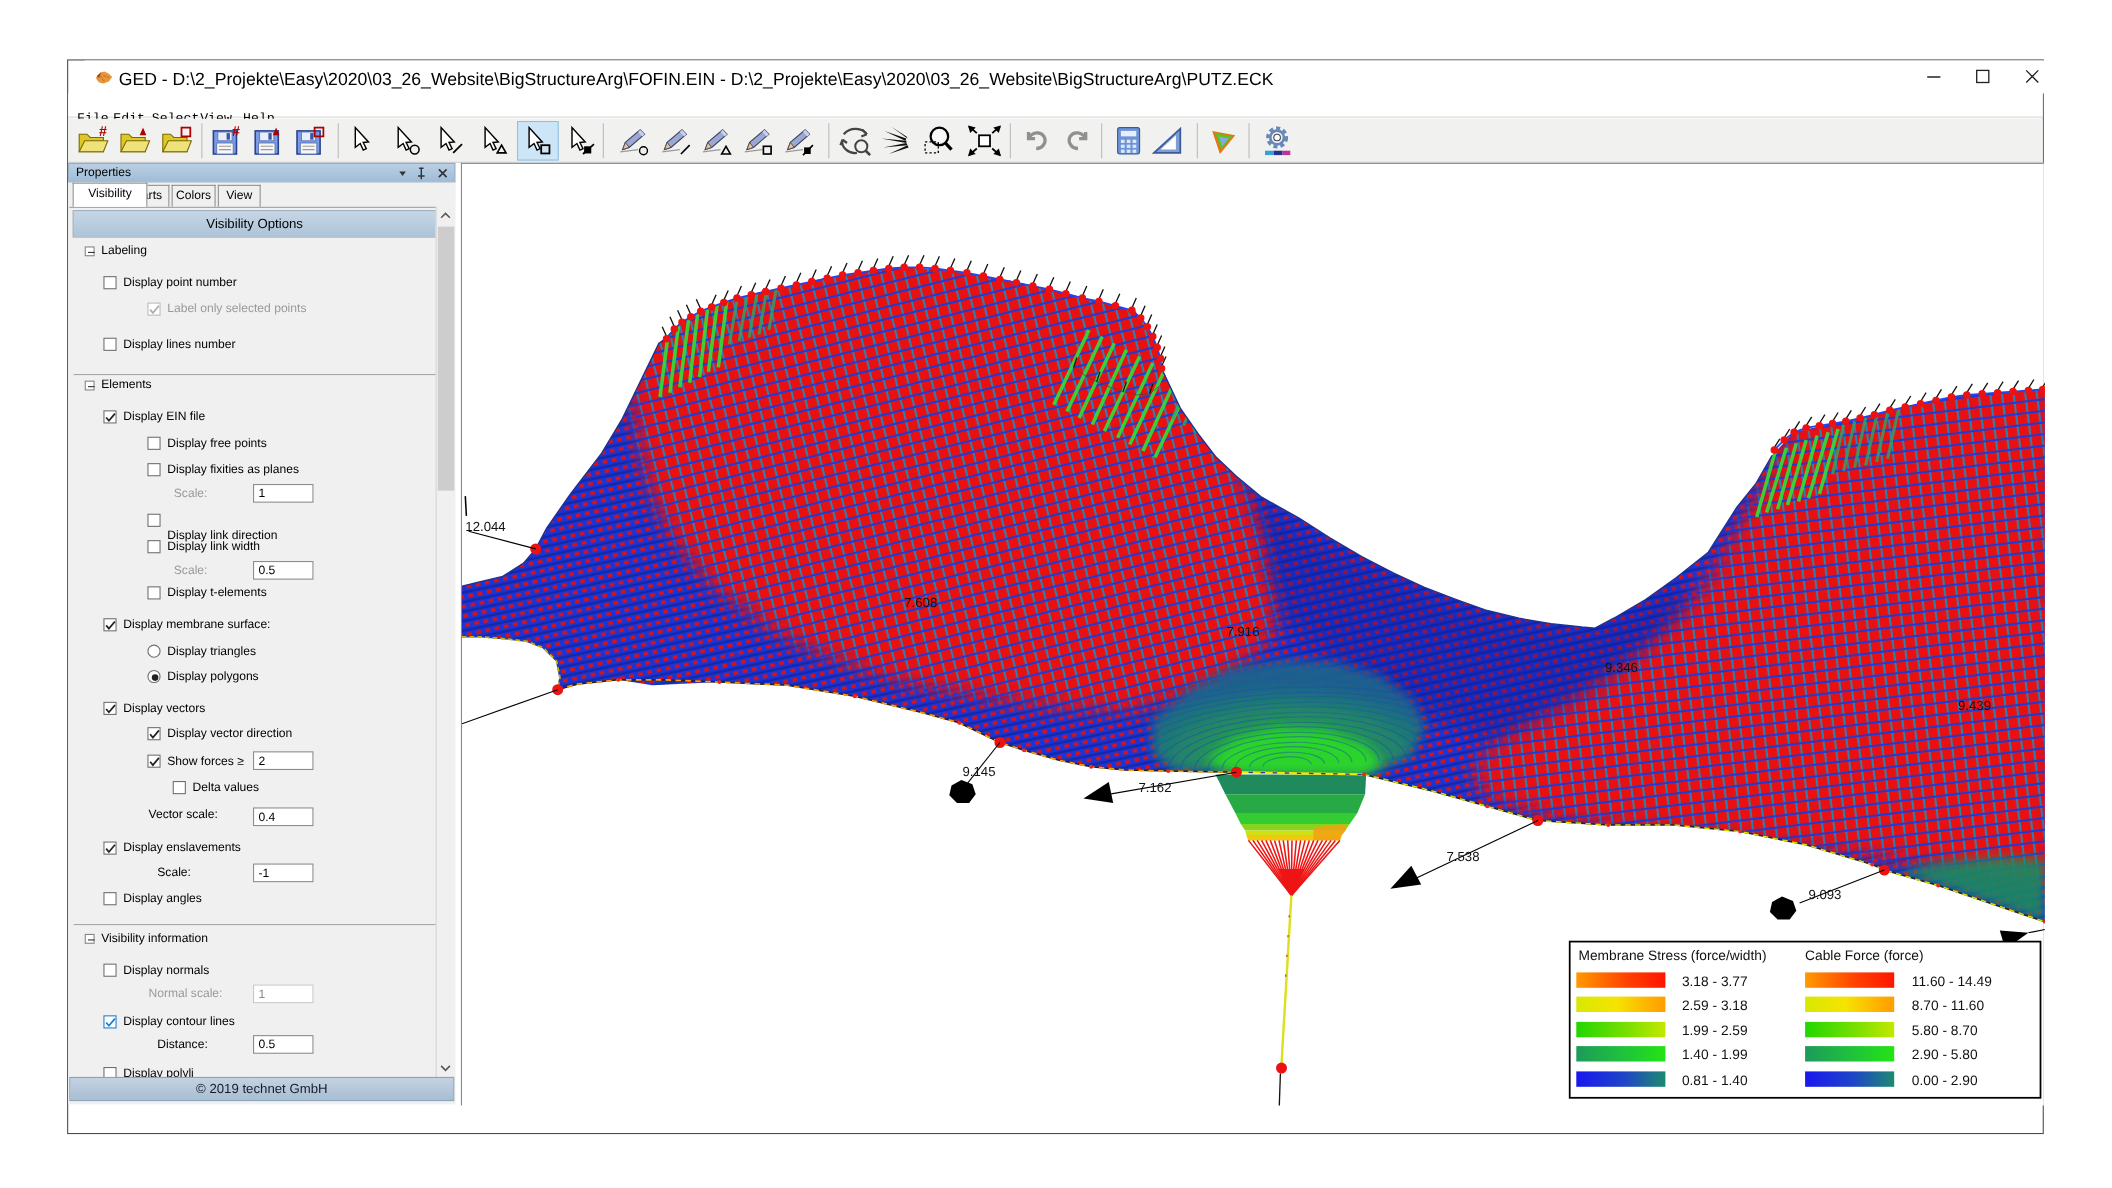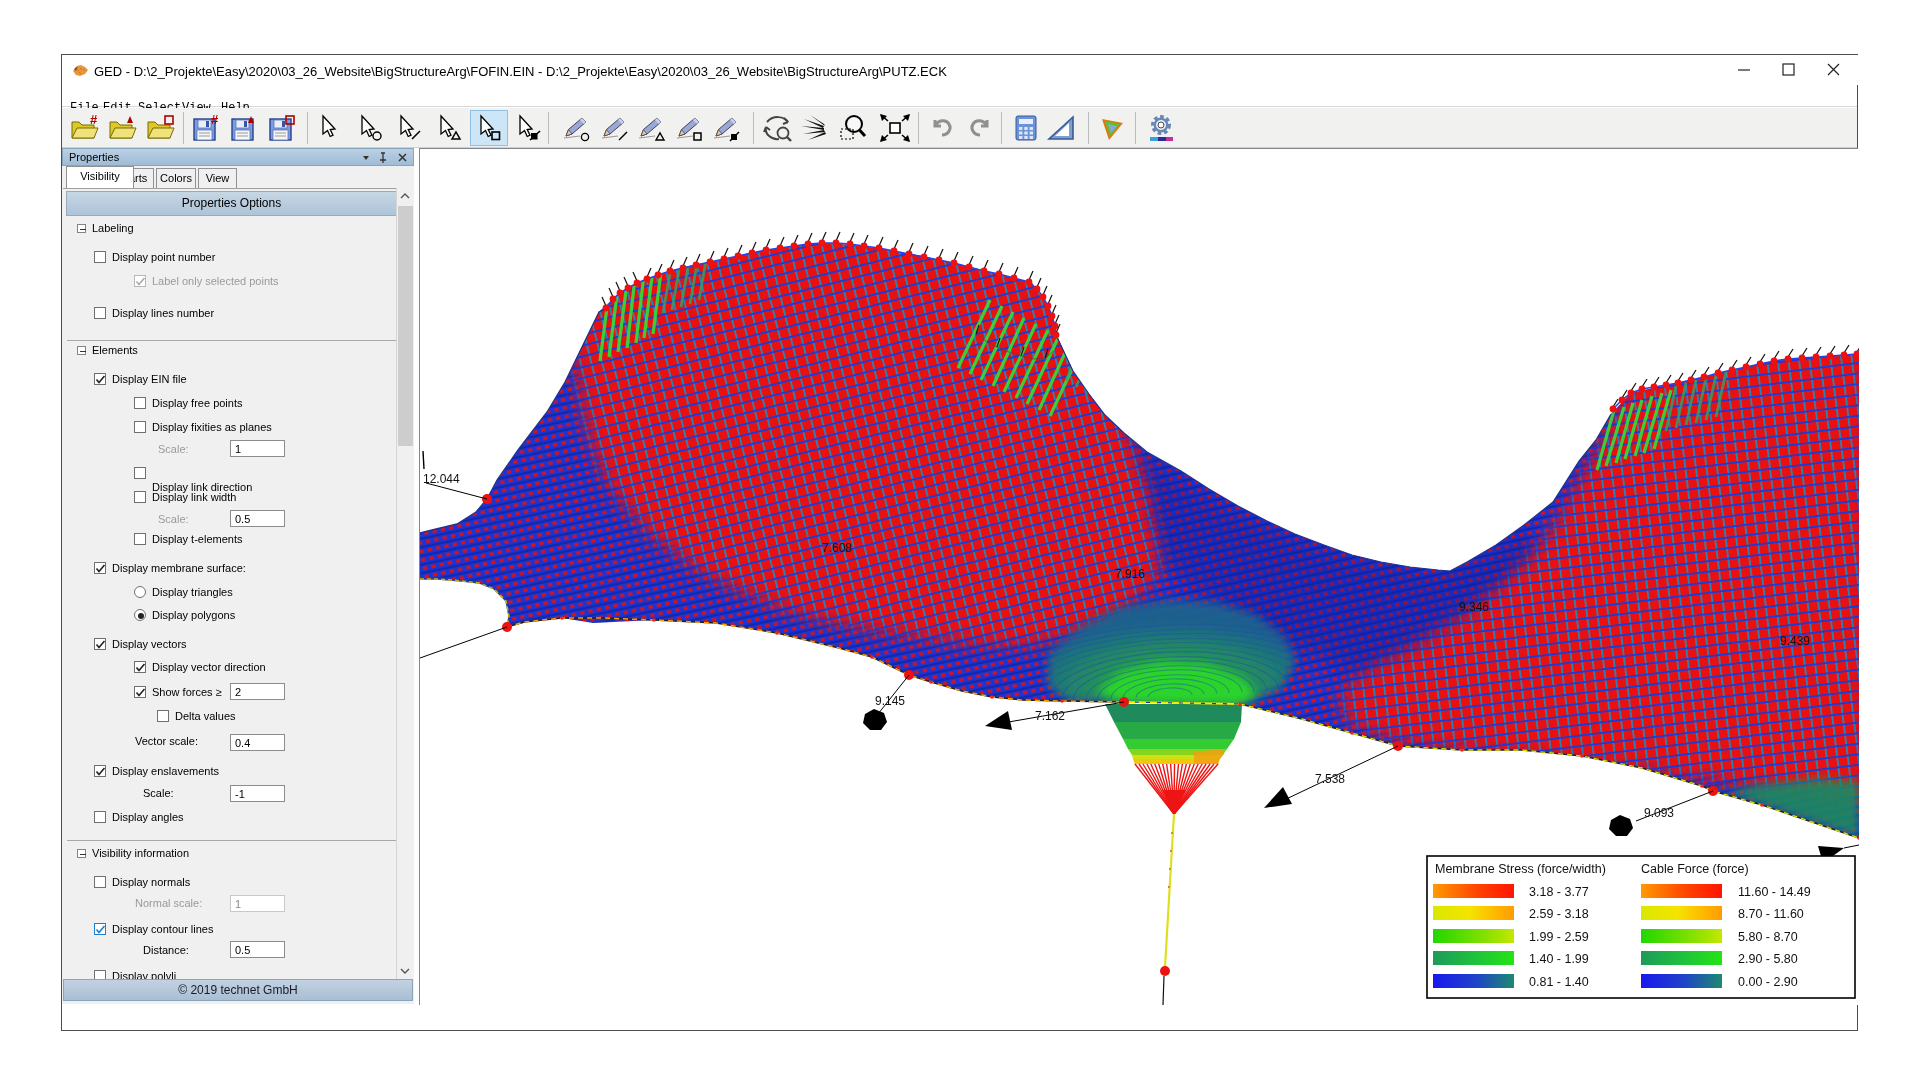--- a/index.html
+++ b/index.html
@@ -1,16 +1,16 @@
 <!DOCTYPE html>
 <html><head><meta charset="utf-8"><style>
 * { margin:0; padding:0; box-sizing:border-box; }
 body { width:1920px; height:1080px; background:#fff; font-family:"Liberation Sans", sans-serif; position:relative; overflow:hidden; }
 #win { position:absolute; left:61px; top:54px; width:1797px; height:977px; background:#fff; border:1px solid #4e4e4e; }
-#title { position:absolute; left:1px; top:0; width:100%; height:30px; background:#fff; font-size:13px; }
+#title { position:absolute; left:15px; top:0; width:100%; height:30px; background:#fff; font-size:16px; }
 #title .txt { position:absolute; left:31px; top:9px; color:#000; }
 #menu { position:absolute; left:0; top:30px; width:100%; height:22px; background:#fff; font-size:12px; border-bottom:1px solid #d7d7d7; }
 #menu span { position:absolute; top:16px;font-family:Liberation Mono, monospace; }
 #toolbar { position:absolute; left:0; top:53px; width:100%; height:40px; background:#f1f1f0; border-bottom:1px solid #d0d0d0; }
 .tbtn { position:absolute; top:2px; width:38px; height:36px; display:flex; align-items:center; justify-content:center; }
 .tbtn.sel { background:#cde6f7; border:1px solid #92c0e0; }
 .tsep { position:absolute; top:4px; width:1px; height:32px; background:#bcbcbc; }
 #panel { position:absolute; left:0; top:93px; width:352px; height:856px; background:#f0f0f0; font-size:11px; }
 #phead { position:absolute; left:0; top:0; width:100%; height:18px; background:linear-gradient(#bad0e4,#9fbcd6); border:1px solid #8aa4bc; }
 #ptabs { position:absolute; left:0; top:18px; width:100%; height:22px; background:#f0f0f0; }
@@ -298,21 +298,21 @@
         <path d="M38,4 L45,11 M45,4 L38,11" stroke="#333" stroke-width="1.5"></path>
       </svg>
     </div>
     <div id="ptabs">
       <div class="tab act" style="left:4px;width:68px">Visibility</div>
       <div class="tab" style="left:53px;width:39px">Parts</div>
       <div class="tab" style="left:94px;width:40px">Colors</div>
       <div class="tab" style="left:136px;width:39px">View</div>
     </div>
     <div id="pcontent">
-      <div id="visopt">Properties Options</div>
+      <div id="visopt">Visibility Options</div>
       <div style="position:absolute;left:14px;top:35px;width:9px;height:9px;border:1px solid #848484;background:#fff">
           <div style="position:absolute;left:1.5px;top:3.5px;width:6px;height:1px;background:#333"></div>
         </div>
         <div style="position:absolute;left:29px;top:33px;color:#000;white-space:nowrap">Labeling</div>
 <div style="position:absolute;left:31px;top:62px;width:12px;height:12px;background:#fff;border:1px solid #707070"></div>
         <div style="position:absolute;left:49px;top:62px;color:#000;white-space:nowrap">Display point number</div>
 <div style="position:absolute;left:71px;top:86px;width:12px;height:12px;background:#fff;border:1px solid #b8b8b8">
           <svg width="13" height="13" style="position:absolute;left:-1px;top:-1px">
             <path d="M2.5,6.5 L5,9.5 L10.5,3" fill="none" stroke="#aaa" stroke-width="1.6"></path>
           </svg>

